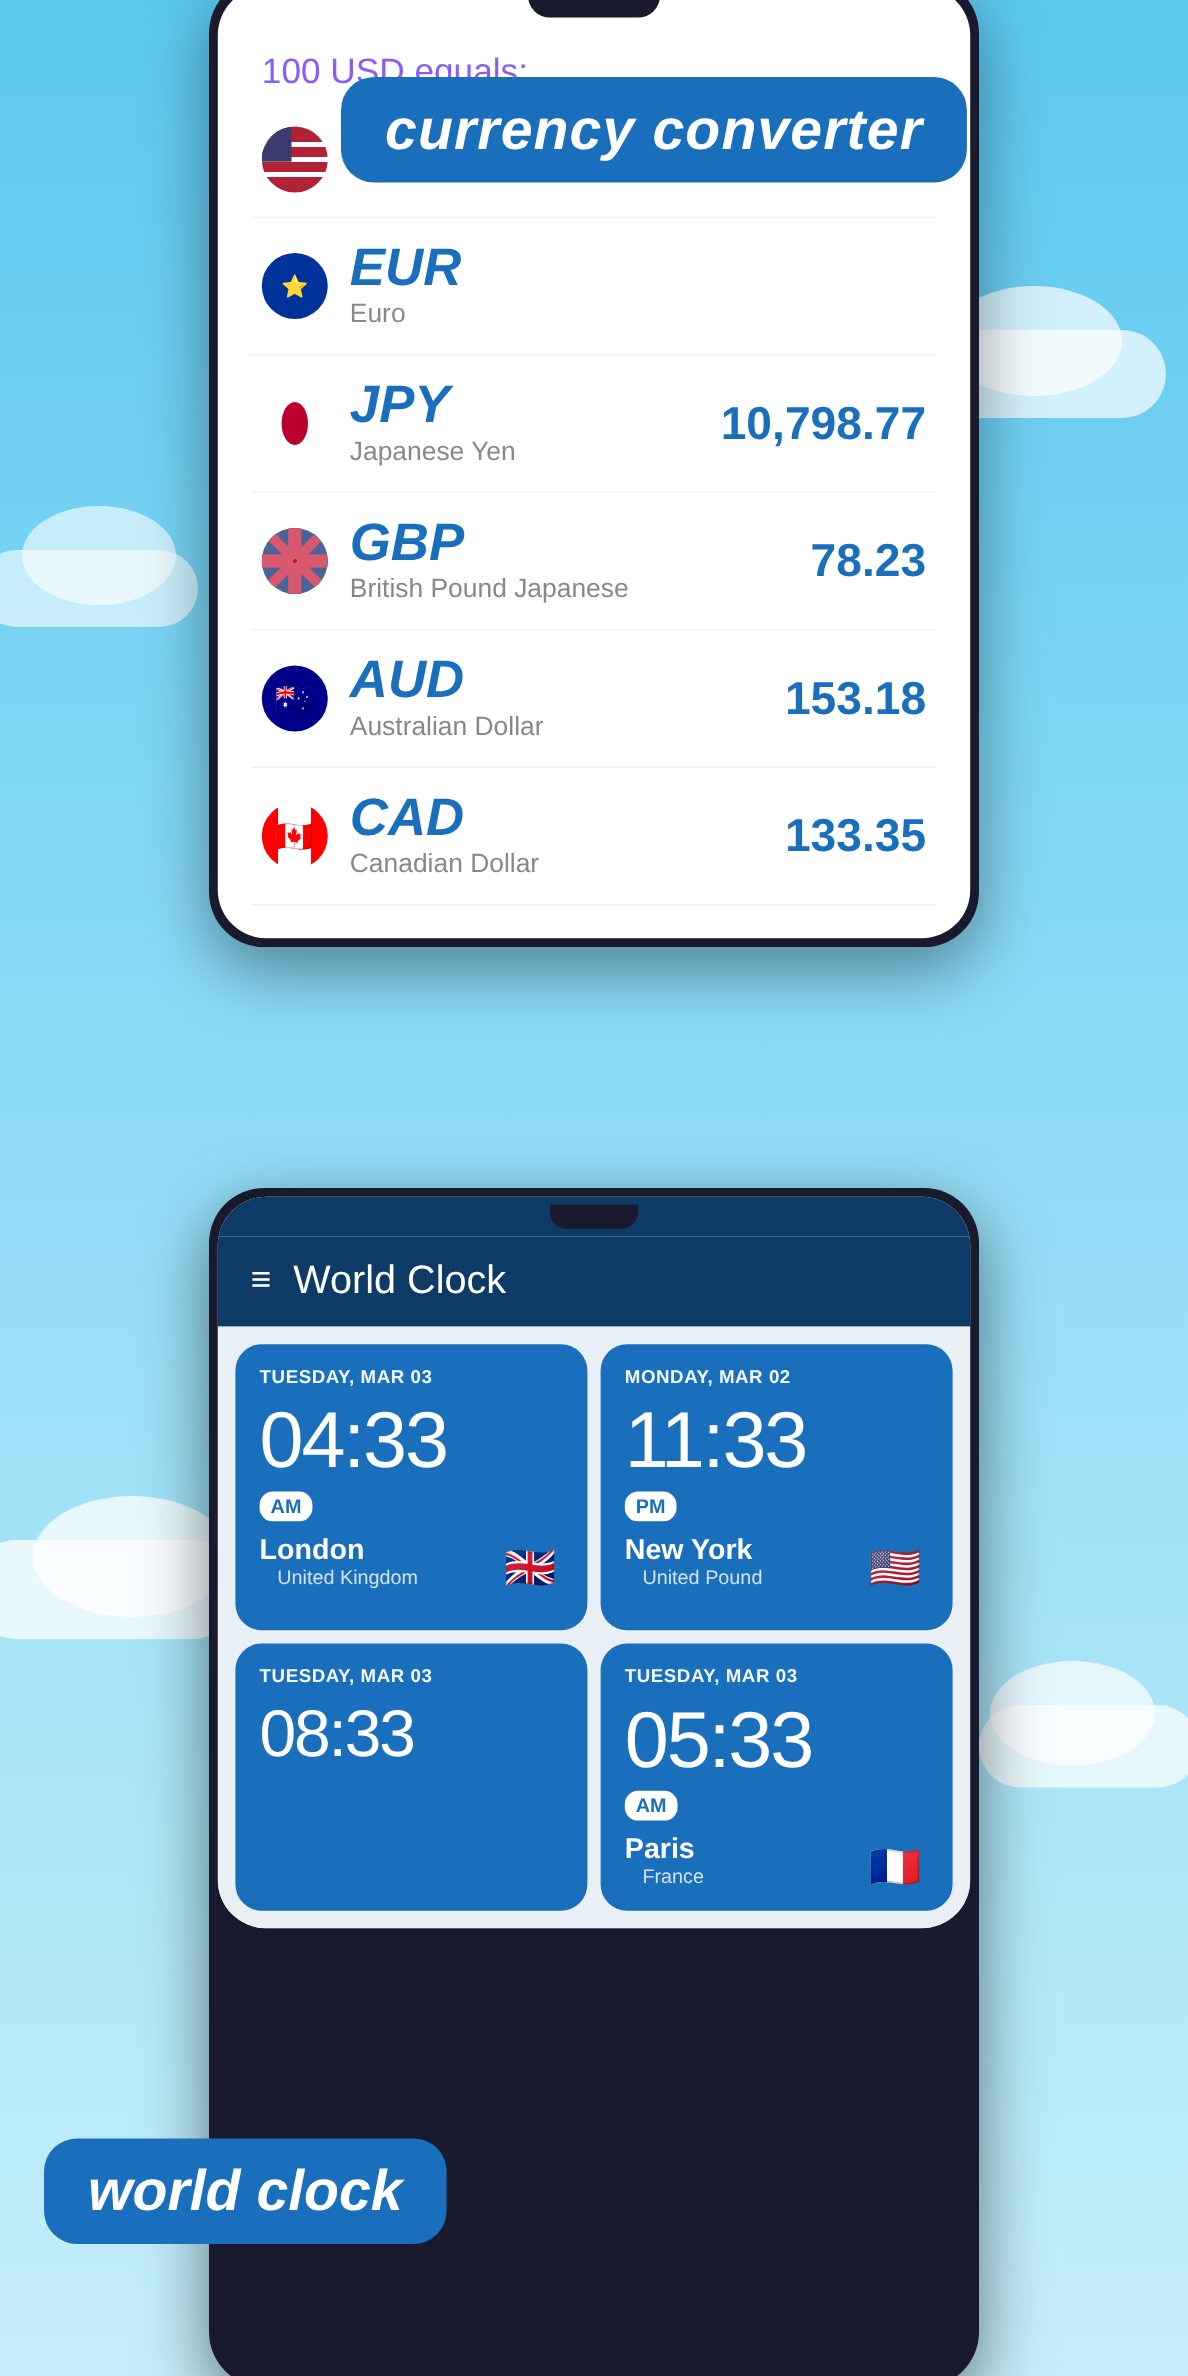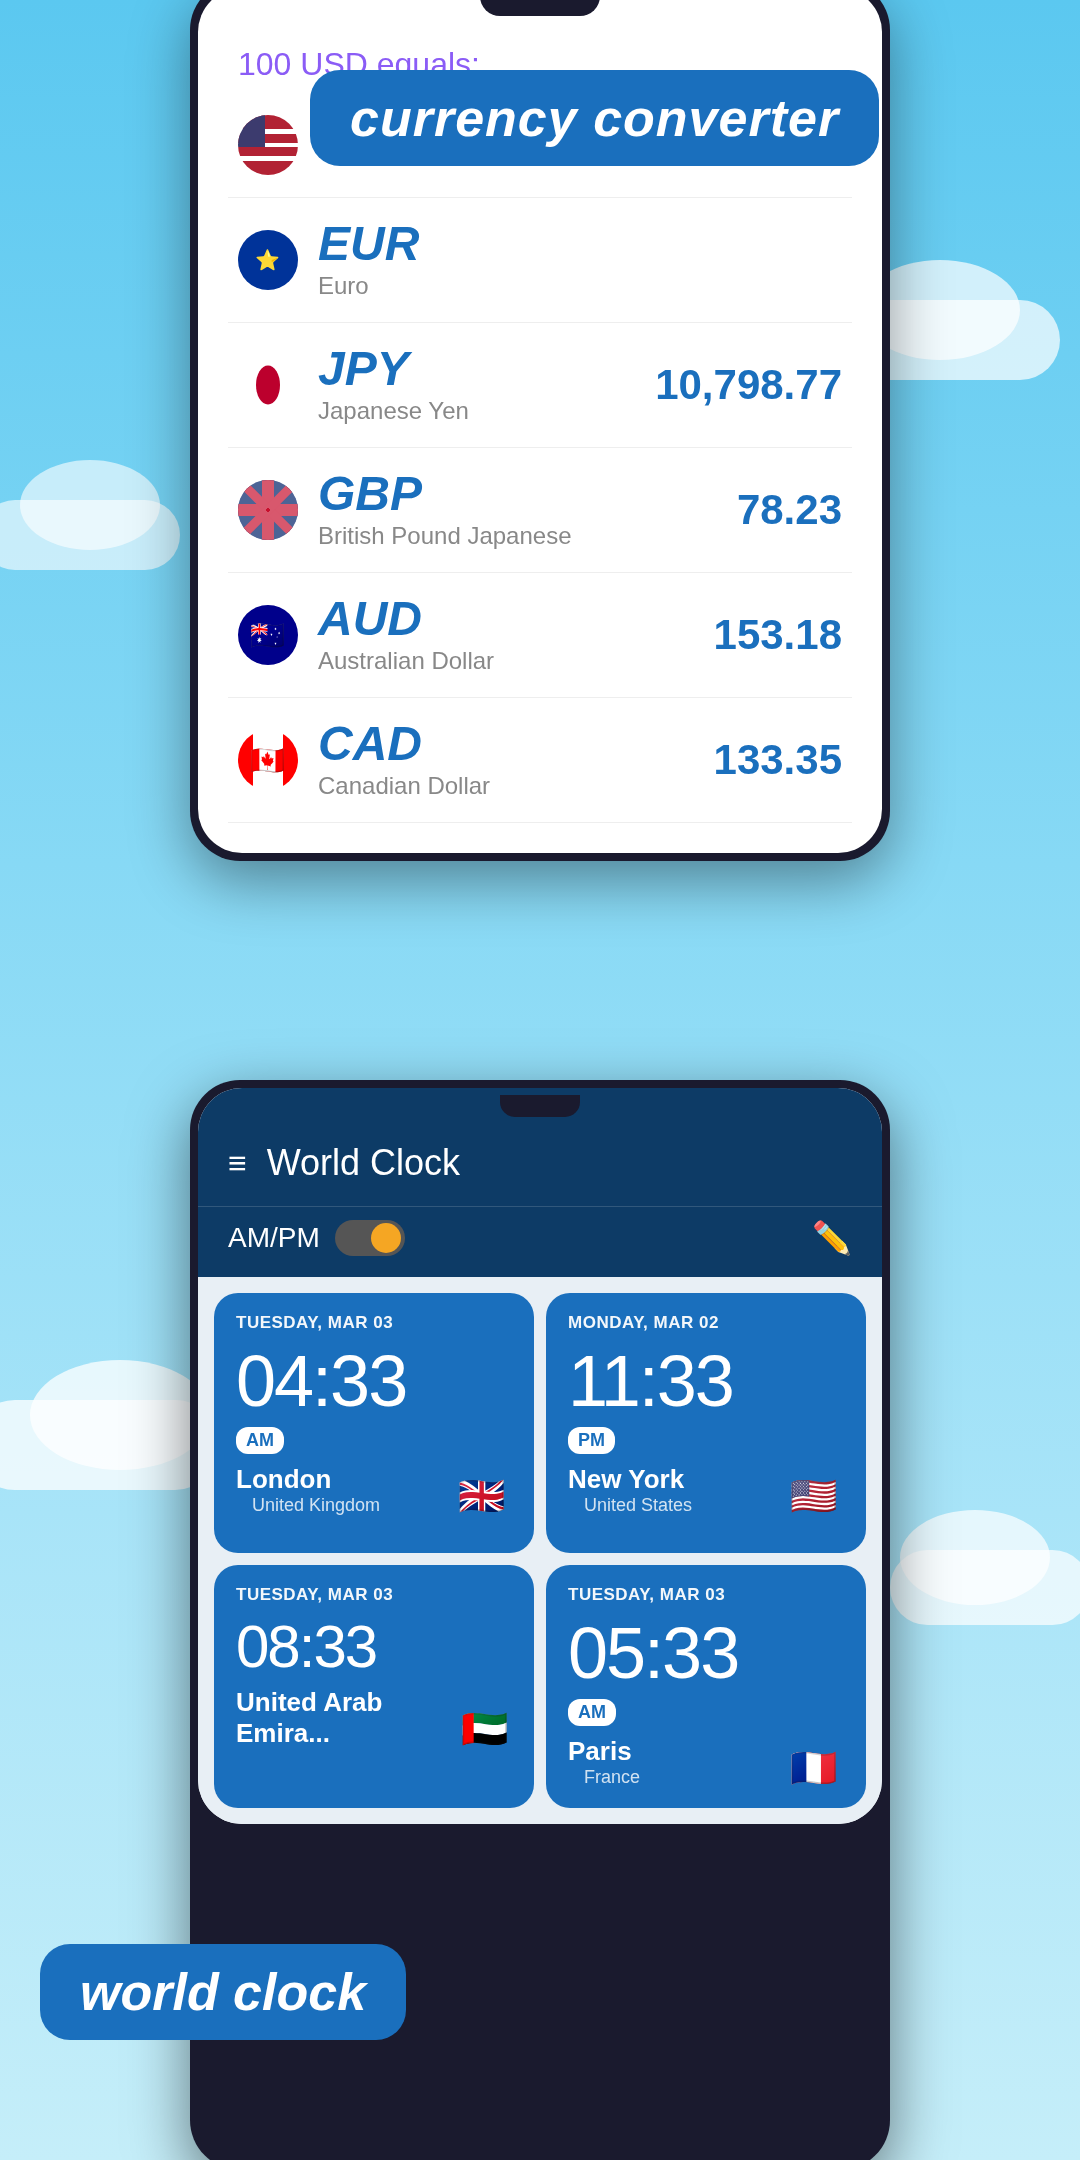--- a/index.html
+++ b/index.html
@@ -425,27 +425,20 @@
       <div class="phone-bottom-notch"></div>
     </div>
 
     <div class="wc-header">
       <div class="wc-header-left">
         <div class="hamburger-icon">≡</div>
         <div class="wc-title">World Clock</div>
       </div>
     </div>
 
-    <div class="wc-subheader">
-      <div class="ampm-section">
-        <span class="ampm-label">AM/PM</span>
-        <div class="toggle-switch"></div>
-      </div>
-      <div class="edit-icon">✏️</div>
-    </div>
 
     <div class="wc-content">
 
       <div class="clock-card">
         <div class="card-date">TUESDAY, MAR 03</div>
         <div class="card-time">04:33</div>
         <div class="card-bottom">
           <div>
             <div style="margin-bottom:4px;"><span class="ampm-badge">AM</span></div>
             <div class="card-city">London</div>
@@ -455,35 +448,29 @@
         </div>
       </div>
 
       <div class="clock-card">
         <div class="card-date">MONDAY, MAR 02</div>
         <div class="card-time">11:33</div>
         <div class="card-bottom">
           <div>
             <div style="margin-bottom:4px;"><span class="ampm-badge">PM</span></div>
             <div class="card-city">New York</div>
-            <div class="card-country">United States</div>
+            <div class="card-country">United Pound</div>
           </div>
           <div class="card-flag" style="font-size:38px;">🇺🇸</div>
         </div>
       </div>
 
       <div class="clock-card" style="min-height:220px;">
         <div class="card-date">TUESDAY, MAR 03</div>
         <div class="card-time" style="font-size:60px;">08:33</div>
-        <div class="card-bottom">
-          <div>
-            <div class="card-city">United Arab Emira...</div>
-          </div>
-          <div class="card-flag" style="font-size:38px;">🇦🇪</div>
-        </div>
       </div>
 
       <div class="clock-card" style="min-height:220px;">
         <div class="card-date">TUESDAY, MAR 03</div>
         <div class="card-time">05:33</div>
         <div class="card-bottom">
           <div>
             <div style="margin-bottom:4px;"><span class="ampm-badge">AM</span></div>
             <div class="card-city">Paris</div>
             <div class="card-country">France</div>

